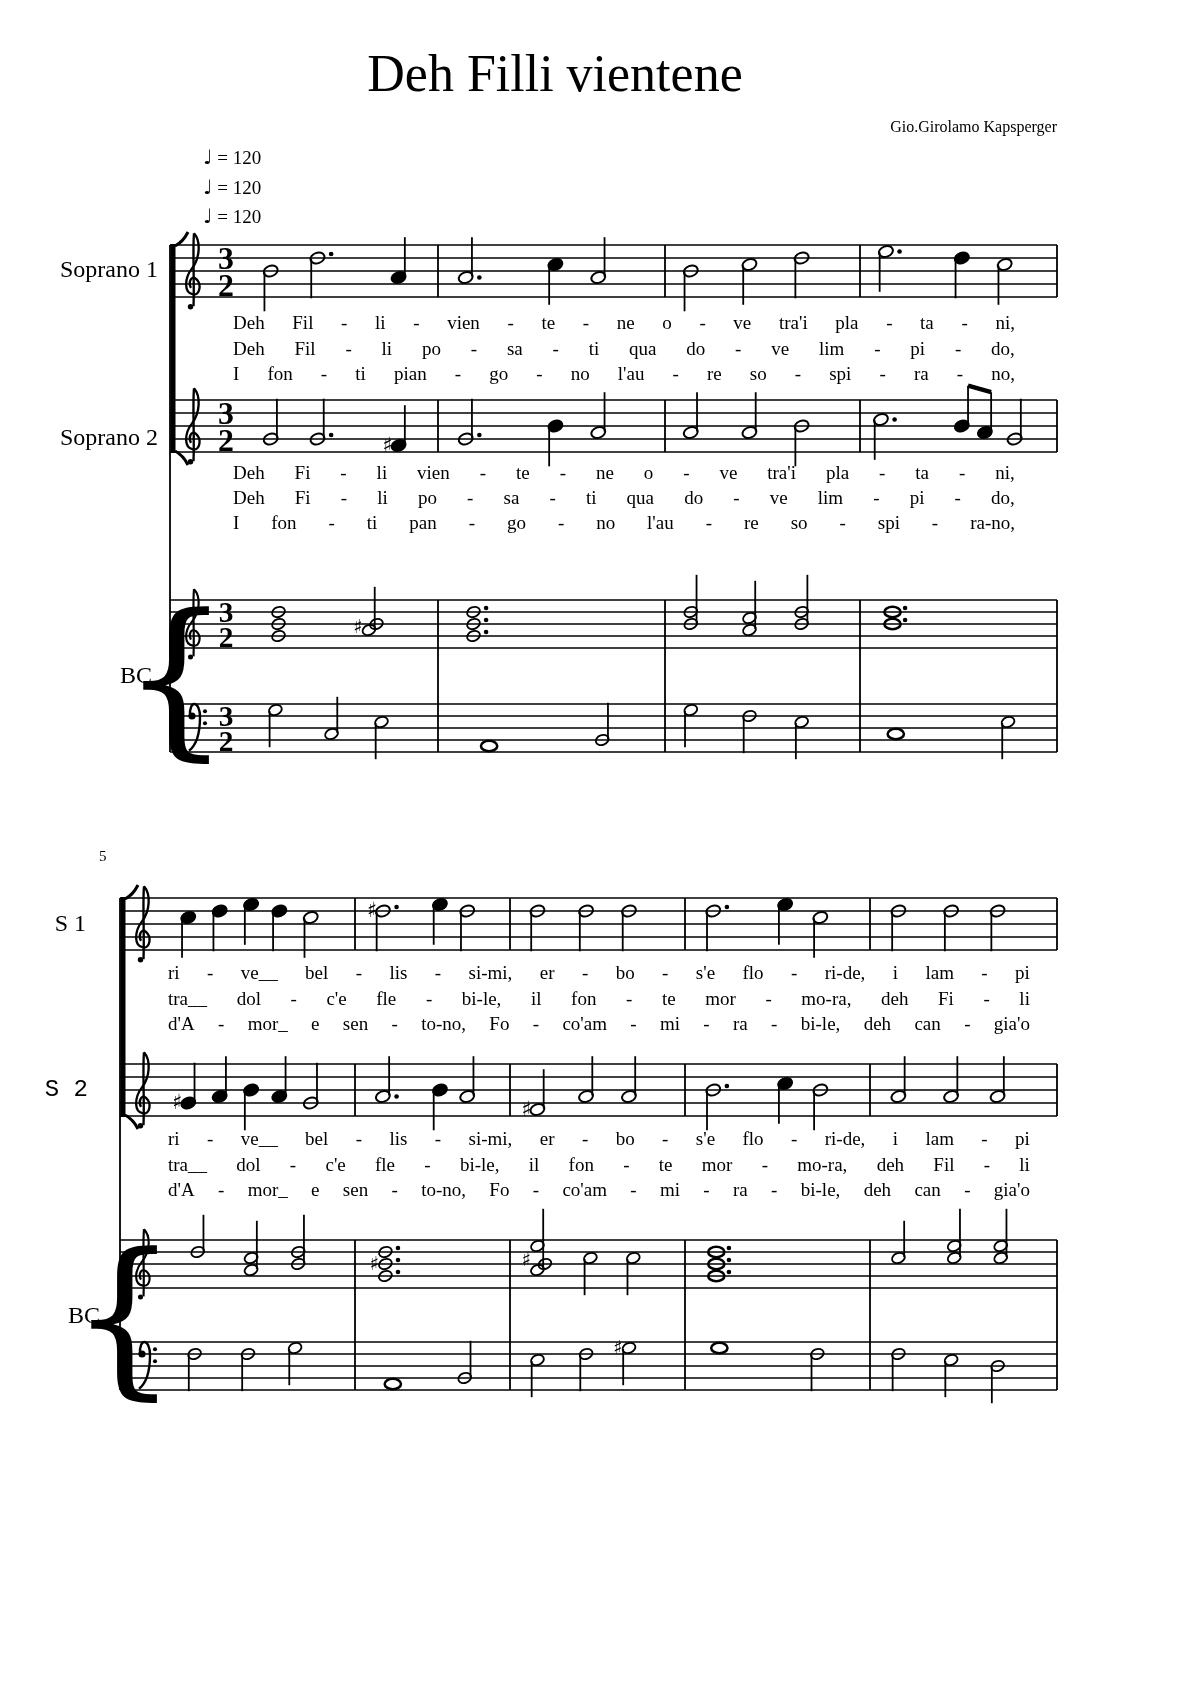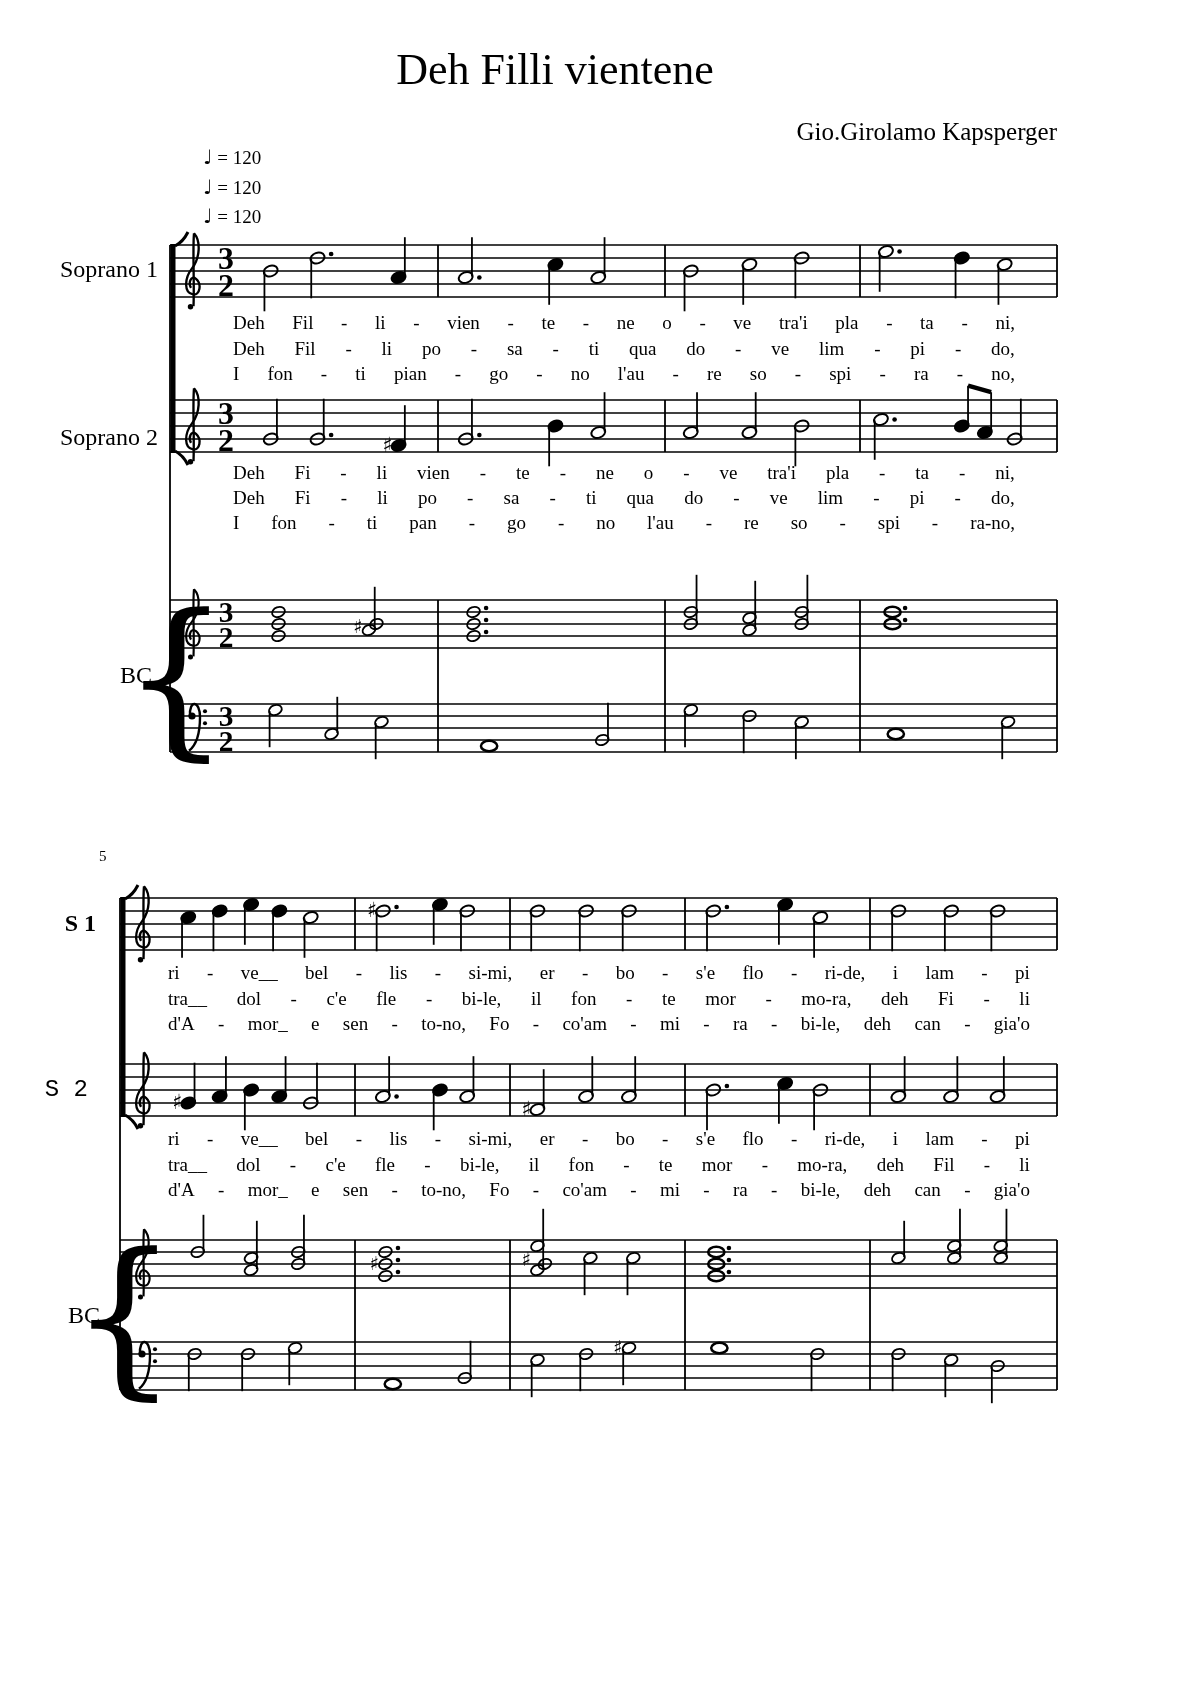--- a/index.html
+++ b/index.html
@@ -1,20 +1,20 @@
 <!DOCTYPE html>
 <html><head>
 <meta charset="utf-8">
 <style>
   html,body{margin:0;padding:0;background:#e8e8e8;}
   .page{position:relative;width:1200px;height:1697px;background:#ffffff;margin:0 auto;
         font-family:"Liberation Serif",serif;color:#000;overflow:hidden;}
   .abs{position:absolute;}
-  .title{width:1110px;left:0;top:44px;text-align:center;font-size:44px;}
-  .composer{right:143px;top:118px;font-size:25px;}
+  .title{width:1110px;left:0;top:44px;text-align:center;font-size:52px;}
+  .composer{right:143px;top:118px;font-size:16px;}
   .tempo{font-weight:normal;font-size:19px;white-space:pre;}
   .tempo .glyph{font-family:"DejaVu Sans",sans-serif;font-size:20px;}
   .part-label{font-size:24px;text-align:right;}
   .measure-number{font-size:15px;}
   .lyrics-row{display:flex;justify-content:space-between;font-size:19px;line-height:21px;text-align:right;}
   .lyrics-row .syll{white-space:pre;}
   svg{position:absolute;left:0;top:0;}
 </style>
 </head>
 <body>
@@ -433,21 +433,21 @@
   <div class="abs composer">Gio.Girolamo Kapsperger</div>
   <div id="tempo-list">
       <div class="abs tempo" style="left: 203px; top: 145px;"><span class="glyph">♩</span><span> = 120</span></div>
       <div class="abs tempo" style="left: 203px; top: 175px;"><span class="glyph">♩</span><span> = 120</span></div>
       <div class="abs tempo" style="left: 203px; top: 204px;"><span class="glyph">♩</span><span> = 120</span></div>
     </div>
   <div id="labels">
       <div class="abs part-label" style="left: 26px; top: 256px; width: 132px;">Soprano 1</div>
       <div class="abs part-label" style="left: 26px; top: 412px; width: 132px; margin-top: 12px;">Soprano 2</div>
       <div class="abs part-label" style="left: 108px; top: 662px; width: 44px;">BC</div>
-      <div class="abs part-label" style="left: 44px; top: 910px; width: 52px; font-weight: bold;">S 1</div>
+      <div class="abs part-label" style="left: 34px; top: 910px; width: 52px;">S 1</div>
       <div class="abs part-label" style="left: 36px; top: 1076px; width: 52px; font-family: Liberation Mono, monospace;">S 2</div>
       <div class="abs part-label" style="left: 56px; top: 1302px; width: 44px;">BC</div>
     </div>
   <div id="lyrics">
       <div class="abs lyrics-row" style="left: 233px; top: 312px; width: 782px;">
         <span class="syll">Deh</span>
         <span class="syll">Fil</span>
         <span class="syll">-</span>
         <span class="syll">li</span>
         <span class="syll">-</span>

